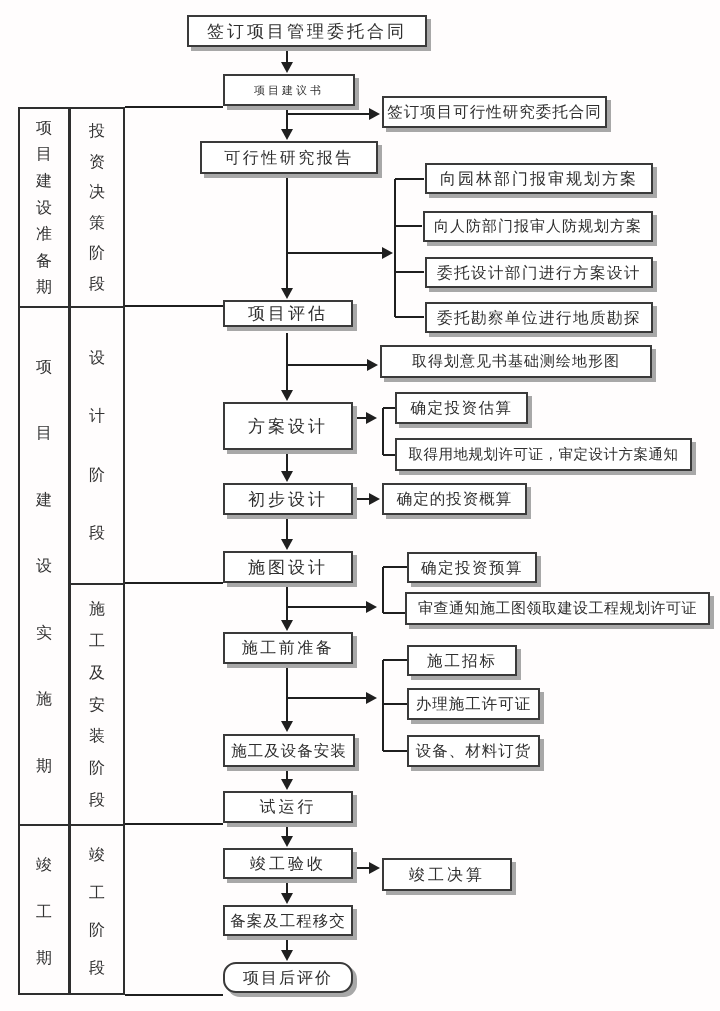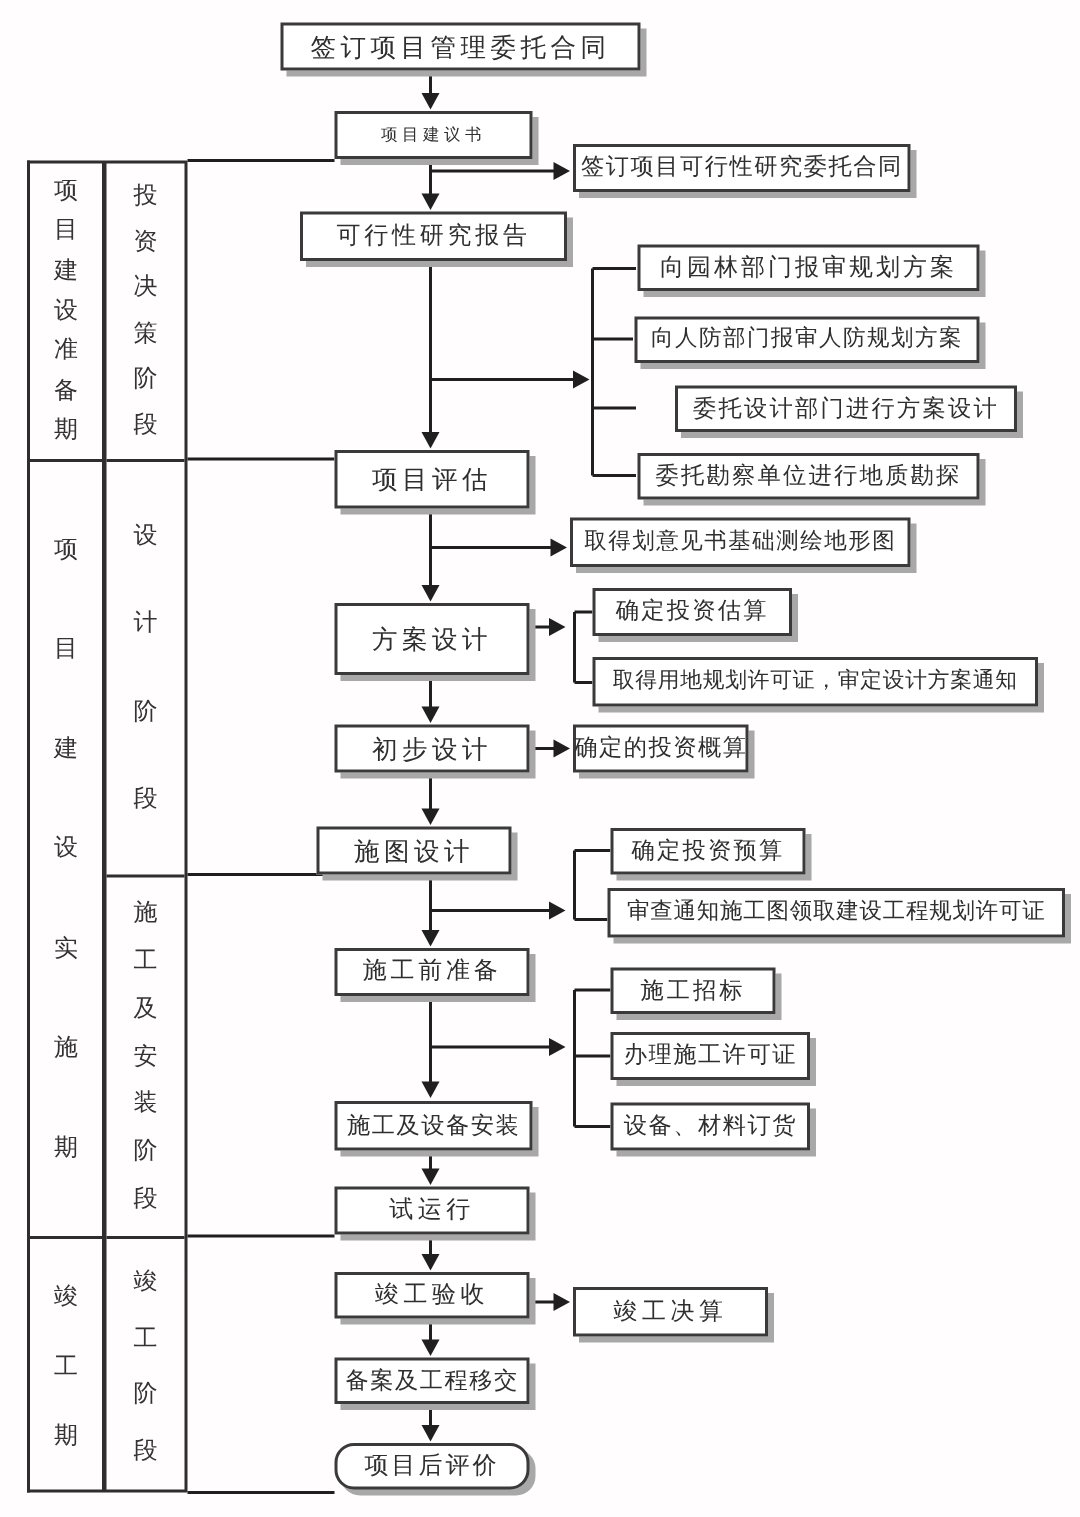--- a/index.html
+++ b/index.html
@@ -150,30 +150,30 @@
       <div class="line" style="left: 286px; top: 936px; width: 2px; height: 16px;"></div>
       <div class="arr d" style="left: 281px; top: 950px;"></div>
     </div>
   <div id="node-layer">
       <div class="node" style="left: 187px; top: 15px; width: 240px; height: 32px; font-size: 17px; letter-spacing: 3px;">签订项目管理委托合同</div>
       <div class="node" style="left: 223px; top: 74px; width: 132px; height: 32px; font-size: 11px; letter-spacing: 3px;">项目建议书</div>
       <div class="node" style="left: 382px; top: 96px; width: 225px; height: 32px; font-size: 15.5px; letter-spacing: 1px;">签订项目可行性研究委托合同</div>
       <div class="node" style="left: 200px; top: 141px; width: 178px; height: 33px; font-size: 16px; letter-spacing: 2.5px;">可行性研究报告</div>
       <div class="node" style="left: 425px; top: 163px; width: 228px; height: 31px; font-size: 16px; letter-spacing: 2px;">向园林部门报审规划方案</div>
       <div class="node" style="left: 423px; top: 211px; width: 230px; height: 31px; font-size: 15px; letter-spacing: 1px;">向人防部门报审人防规划方案</div>
-      <div class="node" style="left: 450px; top: 257px; width: 228px; height: 31px; font-size: 15.5px; letter-spacing: 1.5px;">委托设计部门进行方案设计</div>
+      <div class="node" style="left: 425px; top: 257px; width: 228px; height: 31px; font-size: 15.5px; letter-spacing: 1.5px;">委托设计部门进行方案设计</div>
       <div class="node" style="left: 425px; top: 302px; width: 228px; height: 31px; font-size: 15.5px; letter-spacing: 1.5px;">委托勘察单位进行地质勘探</div>
-      <div class="node" style="left: 223px; top: 300px; width: 130px; height: 39px; font-size: 17px; letter-spacing: 3px;">项目评估</div>
-      <div class="node" style="left: 380px; top: 345px; width: 227px; height: 33px; font-size: 15px; letter-spacing: 1px; font-family: Liberation Serif, serif;">取得划意见书基础测绘地形图</div>
+      <div class="node" style="left: 223px; top: 300px; width: 130px; height: 27px; font-size: 17px; letter-spacing: 3px;">项目评估</div>
+      <div class="node" style="left: 380px; top: 345px; width: 272px; height: 33px; font-size: 15px; letter-spacing: 1px; font-family: Liberation Serif, serif;">取得划意见书基础测绘地形图</div>
       <div class="node" style="left: 223px; top: 402px; width: 130px; height: 48px; font-size: 17px; letter-spacing: 3px;">方案设计</div>
       <div class="node" style="left: 395px; top: 392px; width: 133px; height: 32px; font-size: 15.5px; letter-spacing: 1.5px;">确定投资估算</div>
       <div class="node" style="left: 395px; top: 438px; width: 297px; height: 33px; font-size: 14.5px; letter-spacing: 0.5px;">取得用地规划许可证，审定设计方案通知</div>
       <div class="node" style="left: 223px; top: 483px; width: 130px; height: 32px; font-size: 17px; letter-spacing: 3px;">初步设计</div>
-      <div class="node" style="left: 382px; top: 483px; width: 117px; height: 32px; font-size: 15.5px; letter-spacing: 1px;">确定的投资概算</div>
-      <div class="node" style="left: 211px; top: 551px; width: 130px; height: 32px; font-size: 17px; letter-spacing: 3px;">施图设计</div>
+      <div class="node" style="left: 382px; top: 483px; width: 145px; height: 32px; font-size: 15.5px; letter-spacing: 1px;">确定的投资概算</div>
+      <div class="node" style="left: 223px; top: 551px; width: 130px; height: 32px; font-size: 17px; letter-spacing: 3px;">施图设计</div>
       <div class="node" style="left: 407px; top: 552px; width: 130px; height: 31px; font-size: 15.5px; letter-spacing: 1.5px;">确定投资预算</div>
       <div class="node" style="left: 405px; top: 592px; width: 305px; height: 33px; font-size: 15px; letter-spacing: 0.5px;">审查通知施工图领取建设工程规划许可证</div>
       <div class="node" style="left: 223px; top: 632px; width: 130px; height: 32px; font-size: 16px; letter-spacing: 2.5px;">施工前准备</div>
       <div class="node" style="left: 407px; top: 645px; width: 110px; height: 31px; font-size: 15.5px; letter-spacing: 2px;">施工招标</div>
       <div class="node" style="left: 407px; top: 688px; width: 133px; height: 32px; font-size: 15.5px; letter-spacing: 1px;">办理施工许可证</div>
       <div class="node" style="left: 407px; top: 735px; width: 133px; height: 32px; font-size: 15.5px; letter-spacing: 1px;">设备、材料订货</div>
       <div class="node" style="left: 223px; top: 734px; width: 132px; height: 33px; font-size: 15.5px; letter-spacing: 1px;">施工及设备安装</div>
       <div class="node" style="left: 223px; top: 791px; width: 130px; height: 32px; font-size: 16px; letter-spacing: 3px;">试运行</div>
       <div class="node" style="left: 223px; top: 848px; width: 130px; height: 31px; font-size: 16px; letter-spacing: 3px;">竣工验收</div>
       <div class="node" style="left: 382px; top: 858px; width: 130px; height: 33px; font-size: 16px; letter-spacing: 3px;">竣工决算</div>

